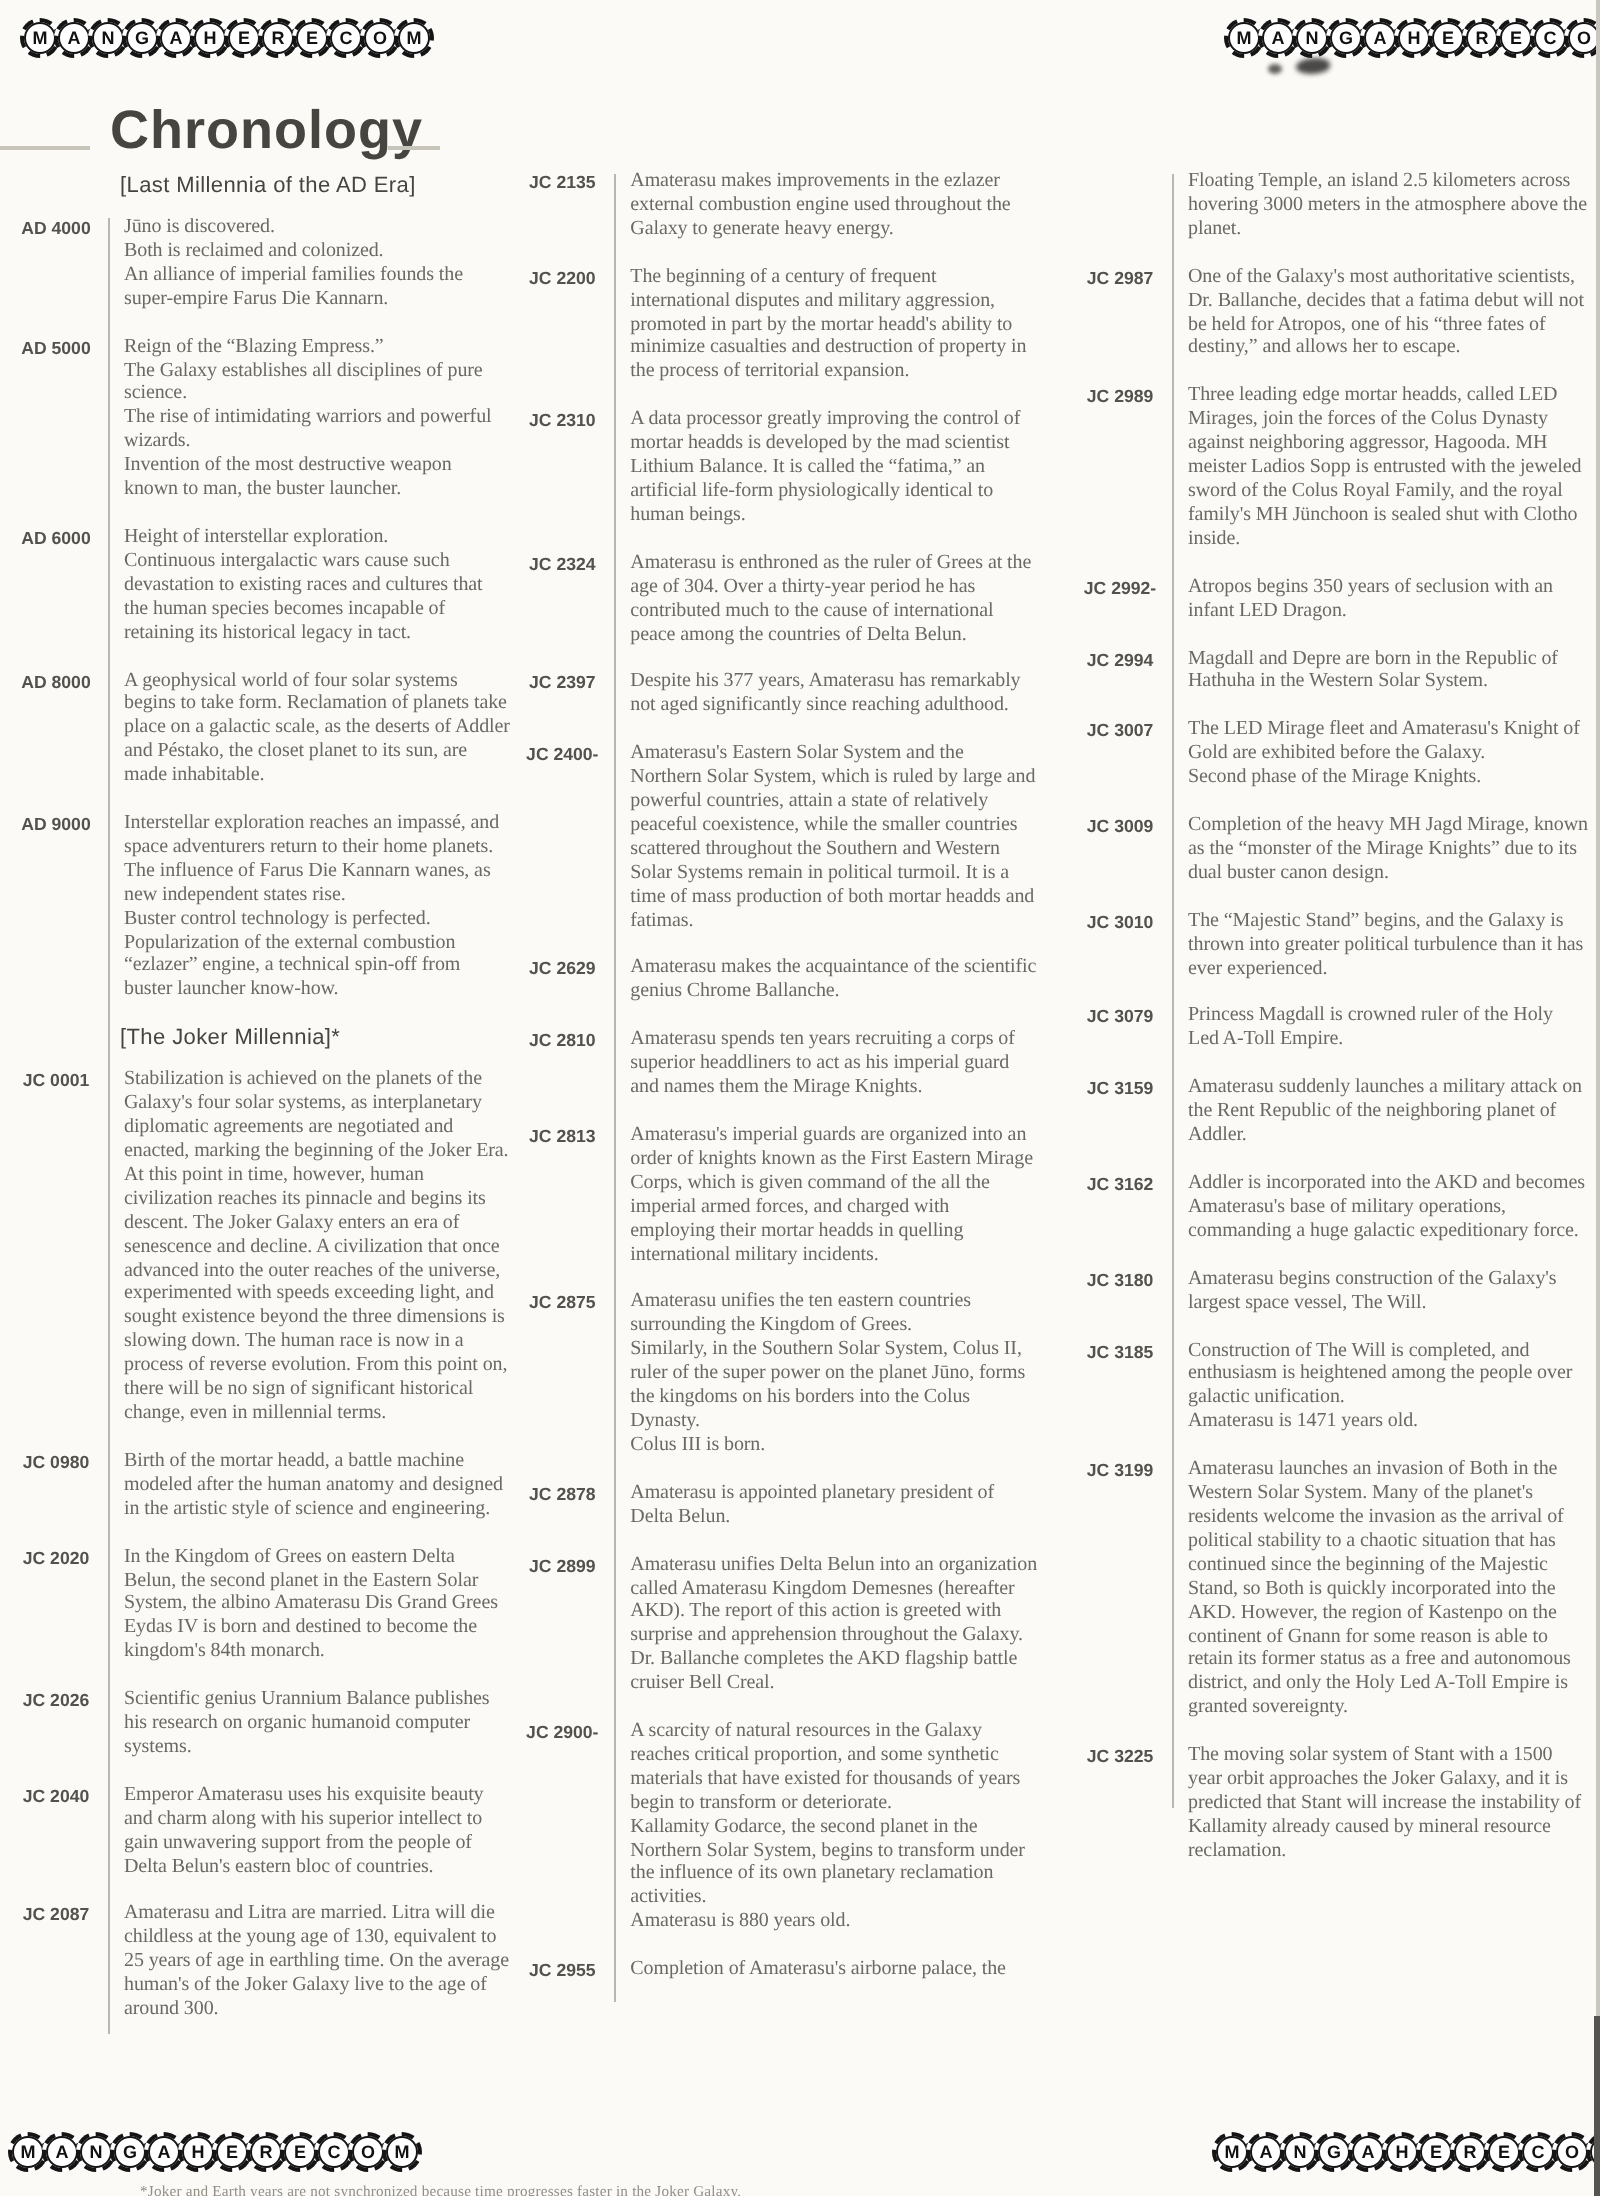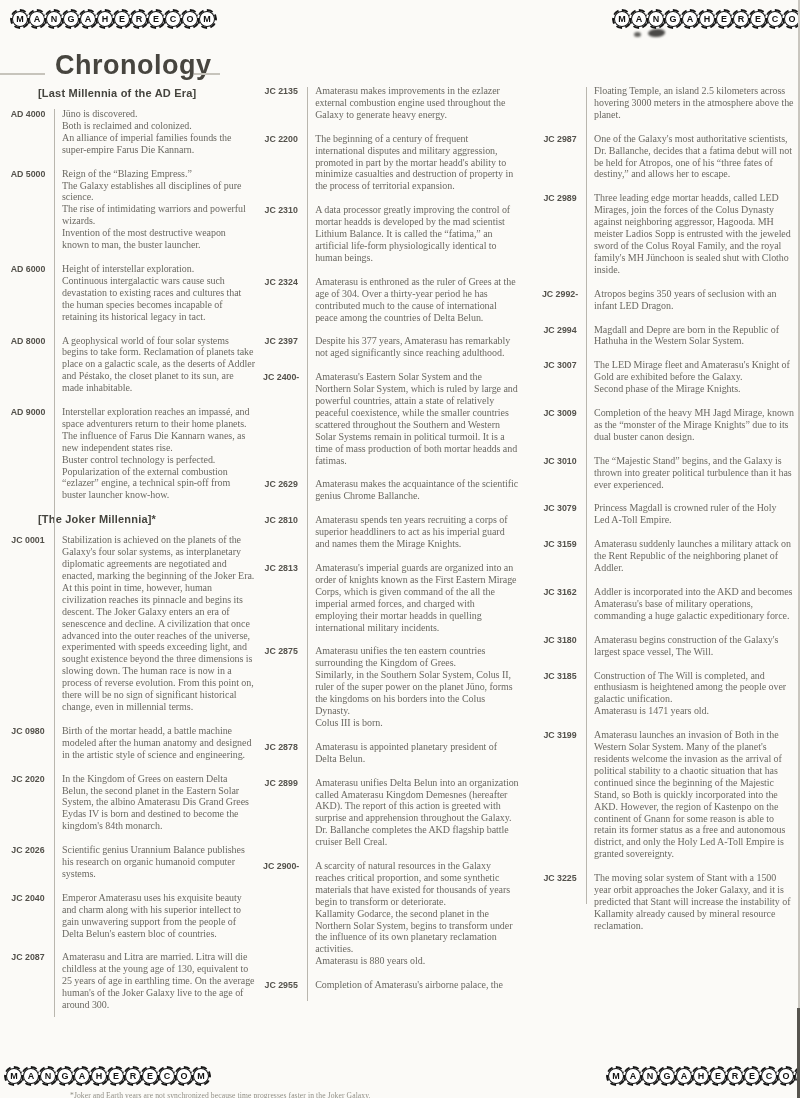--- a/index.html
+++ b/index.html
@@ -34,22 +34,22 @@
   .cols{position:absolute;left:8px;top:85px;width:786px;display:flex;align-items:flex-start;}
   .col{position:relative;box-sizing:border-box;}
   .col1{width:254px;}
   .col2{width:265px;margin-left:6px;}
   .col3{width:261px;margin-left:21px;}
   .vline{position:absolute;width:1px;background:#b9b6ae;}
   .col1 .vline{left:46px;top:24px;bottom:6px;}
   .col2 .vline{left:46px;top:2px;bottom:2px;}
   .col3 .vline{left:46px;top:2px;bottom:40px;}
 
-  .col-header{font-family:"Liberation Sans",sans-serif;font-weight:bold;font-size:11px;
-    color:#45443e;margin:0 0 9px 30px;letter-spacing:.2px;}
+  .col-header{font-family:"Liberation Sans",sans-serif;font-weight:normal;font-size:11px;
+    color:#45443e;margin:0 0 9px 52px;letter-spacing:.2px;}
   .col1 .col-header{margin-top:2px;}
 
   .entry{display:flex;margin-bottom:12px;position:relative;}
   .date{width:40px;flex:none;text-align:center;padding-top:1px;
     font-family:"Liberation Sans",sans-serif;font-weight:bold;font-size:8.8px;
     color:#54524c;letter-spacing:0;}
   .body{flex:1;padding-left:14px;font-size:10px;line-height:11.9px;
     letter-spacing:-.05px;color:#6b6962;}
   .para{margin:0;}
 

